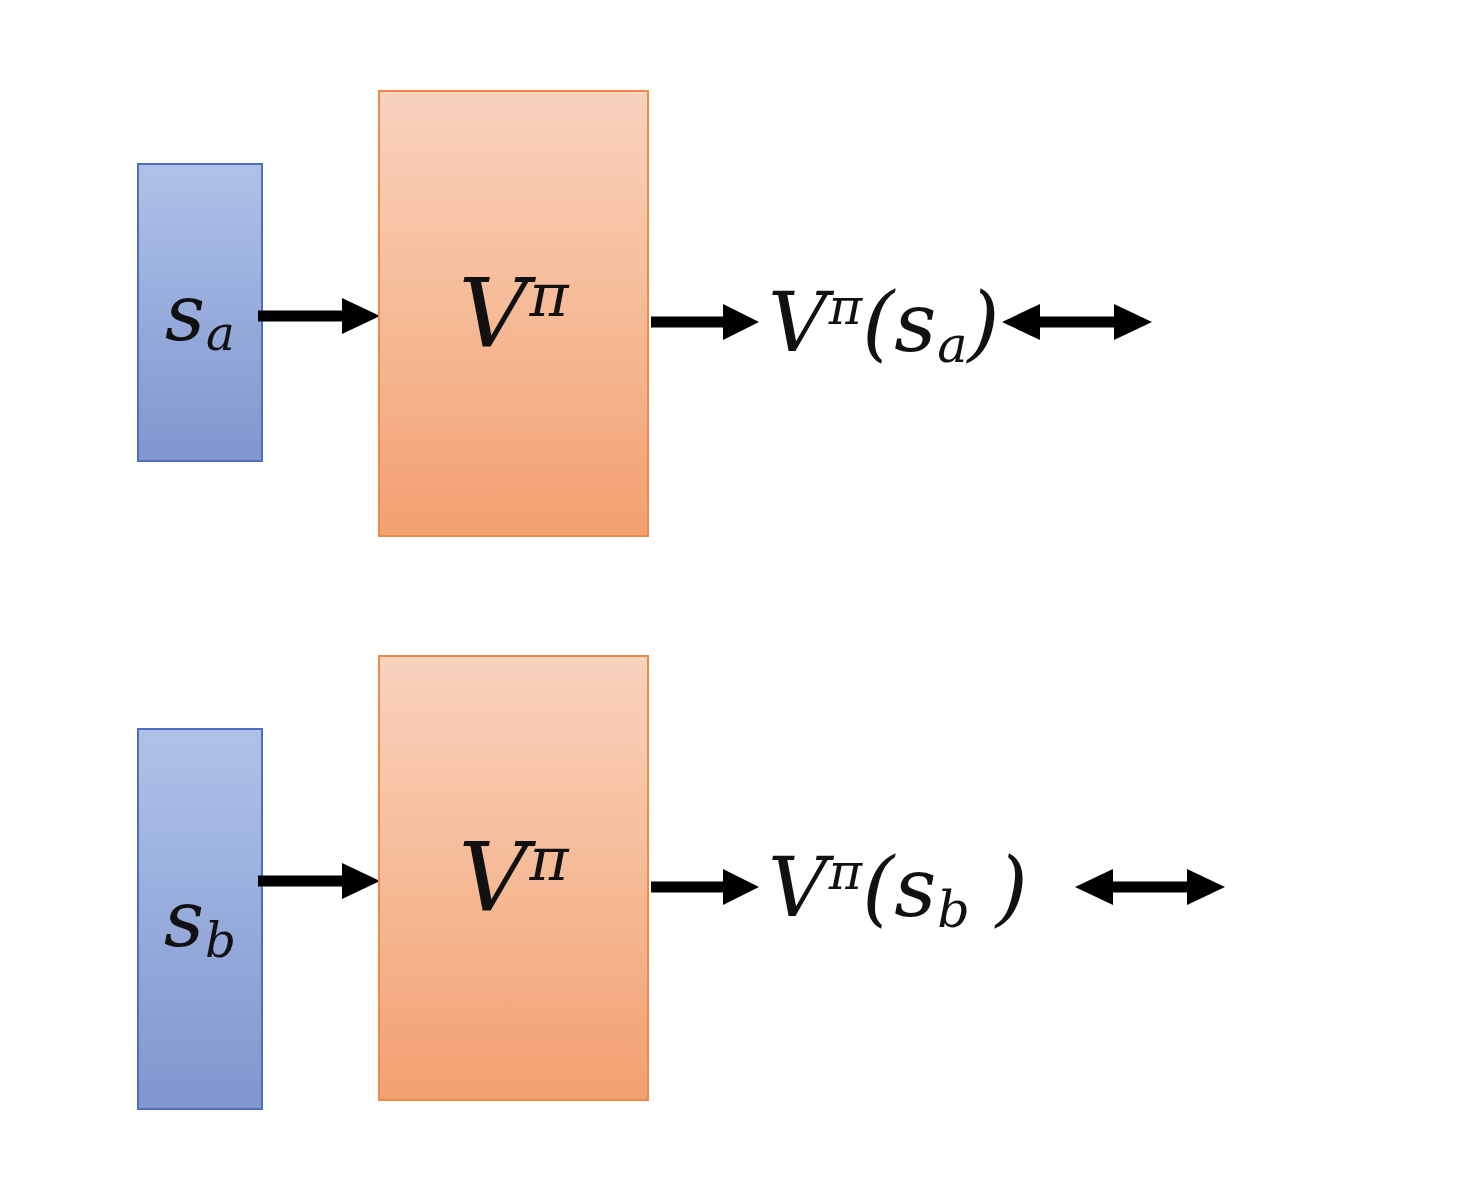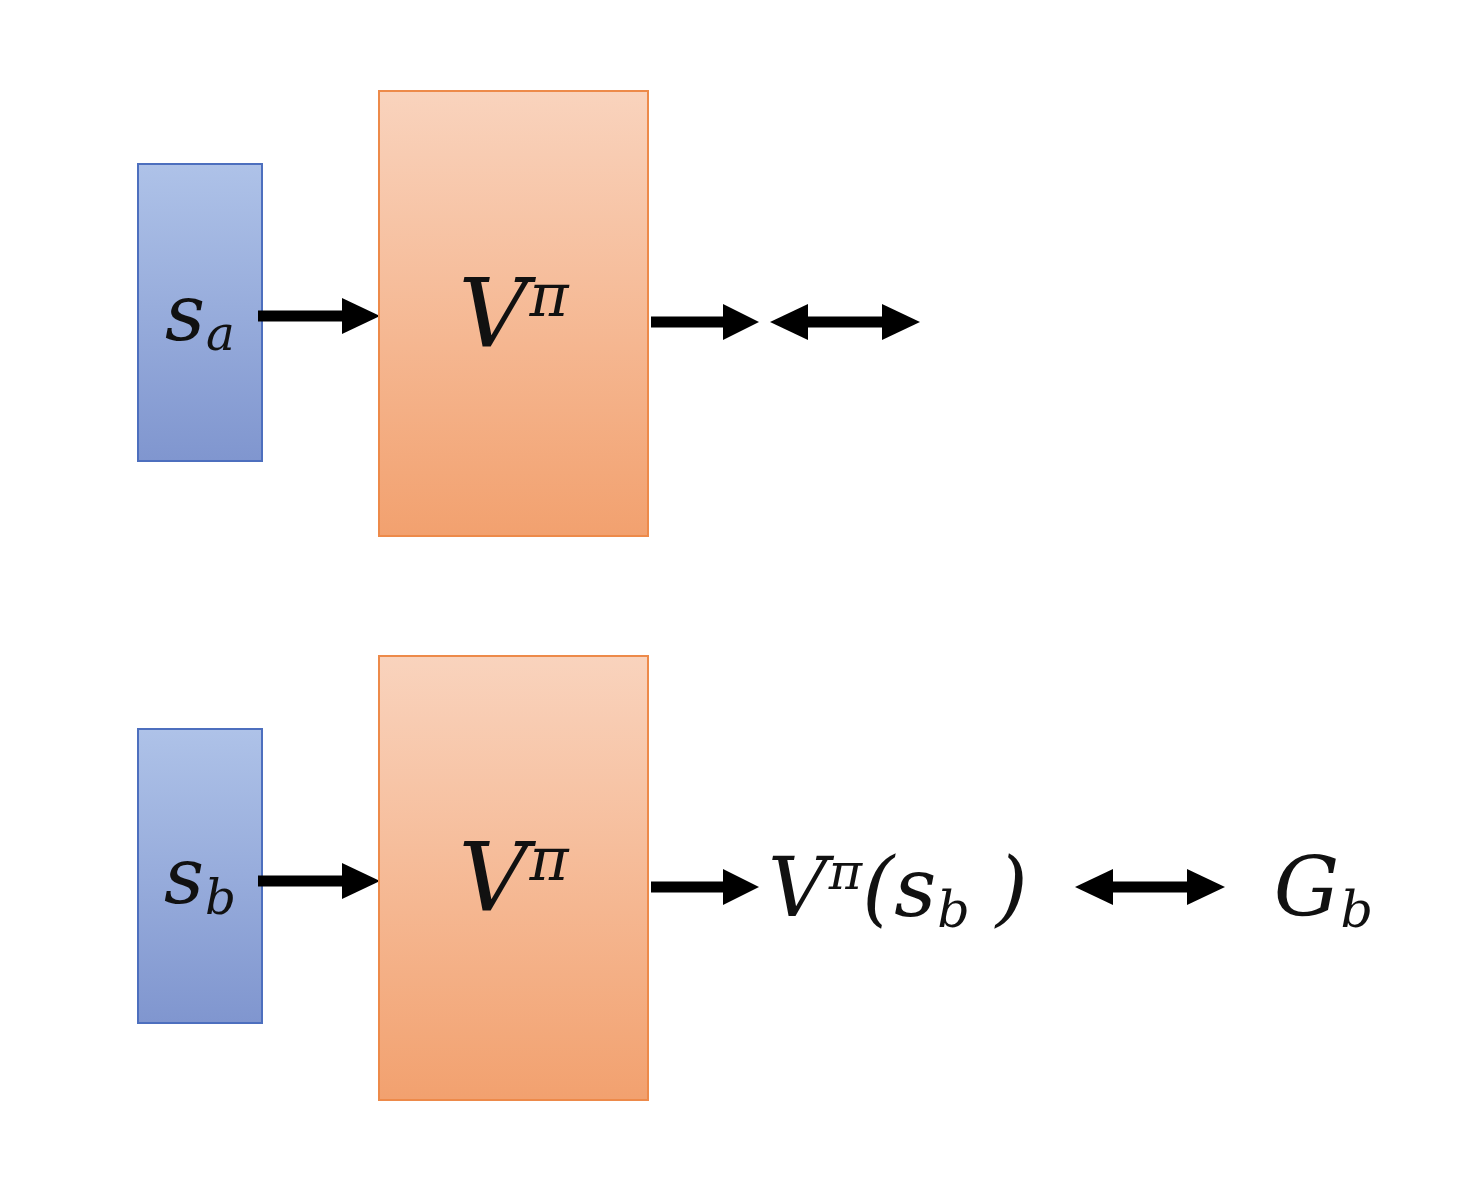--- a/index.html
+++ b/index.html
@@ -90,33 +90,34 @@
     <div class="box model-box" style="left:378px; top:90px; width:271px; height:447px;">
       <span class="math model-label"><span>V</span><span class="sup">π</span></span>
     </div>
 
     <svg class="arrow" style="left:651px; top:300px;" width="108" height="44" viewBox="0 0 108 44">
       <line x1="0" y1="22" x2="76" y2="22" stroke="currentColor" stroke-width="11"></line>
       <polygon points="72,4 108,22 72,40" fill="currentColor"></polygon>
     </svg>
 
     <div class="expr-row" style="left:768px; top:262px;">
+      <span class="math expr"><span>V</span><span class="sup">π</span><span>(</span><span>s</span><span class="sub">a</span><span>)</span></span>
 
       <svg class="dbl-arrow" width="150" height="44" viewBox="0 0 150 44">
         <polygon points="38,4 0,22 38,40" fill="currentColor"></polygon>
         <line x1="28" y1="22" x2="122" y2="22" stroke="currentColor" stroke-width="11"></line>
         <polygon points="112,4 150,22 112,40" fill="currentColor"></polygon>
       </svg>
 
     </div>
   </div>
 
   <div>
 
-    <div class="box state-box" style="left:137px; top:728px; width:126px; height:296px;">
+    <div class="box state-box" style="left:137px; top:728px; width:126px; height:382px;">
       <span class="math state-label"><span>s</span><span class="sub">b</span></span>
     </div>
 
     <svg class="arrow" style="left:258px; top:859px;" width="122" height="44" viewBox="0 0 122 44">
       <line x1="0" y1="22" x2="88" y2="22" stroke="currentColor" stroke-width="11"></line>
       <polygon points="84,4 122,22 84,40" fill="currentColor"></polygon>
     </svg>
 
     <div class="box model-box" style="left:378px; top:655px; width:271px; height:446px;">
       <span class="math model-label"><span>V</span><span class="sup">π</span></span>
@@ -129,17 +130,16 @@
 
     <div class="expr-row" style="left:768px; top:827px;gap:45px;">
       <span class="math expr"><span>V</span><span class="sup">π</span><span>(</span><span>s</span><span class="sub">b</span><span> )</span></span>
 
       <svg class="dbl-arrow" width="150" height="44" viewBox="0 0 150 44">
         <polygon points="38,4 0,22 38,40" fill="currentColor"></polygon>
         <line x1="28" y1="22" x2="122" y2="22" stroke="currentColor" stroke-width="11"></line>
         <polygon points="112,4 150,22 112,40" fill="currentColor"></polygon>
       </svg>
 
-      <span class="math target"><span>G</span><span class="sub">b</span></span>
     </div>
   </div>
 
 </div>
 
 </body></html>

